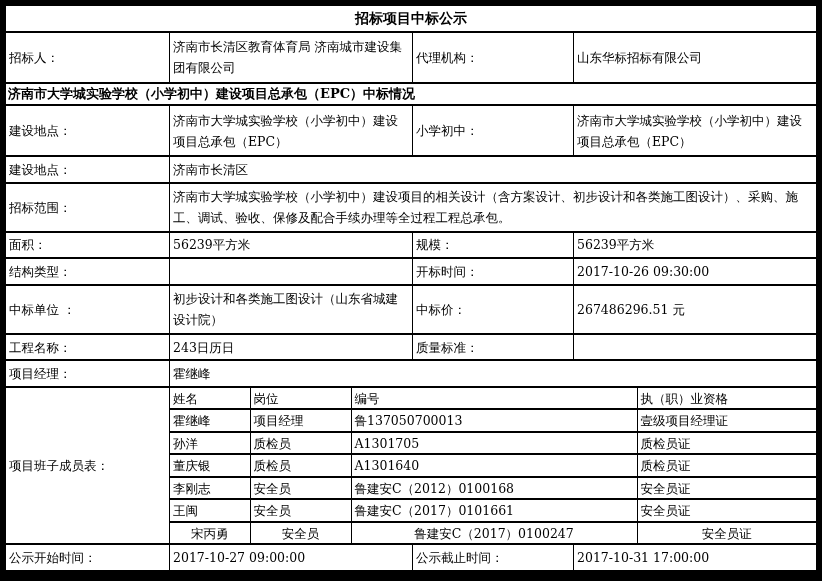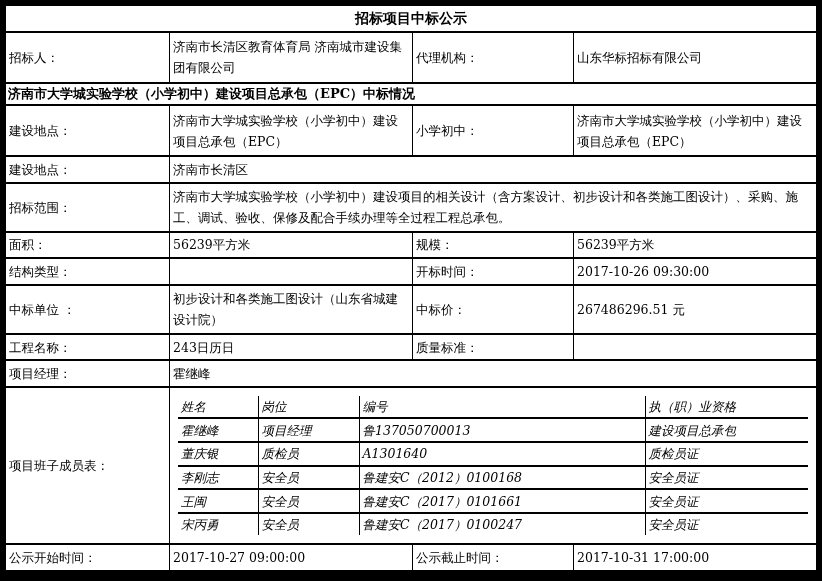--- a/index.html
+++ b/index.html
@@ -25,37 +25,37 @@
     line-height:21px;
     overflow:hidden;
     word-break:break-all;
   }
   tr.title-row td{
     font-weight:bold;text-align:center;font-size:14px;
   }
   tr.section-row td{
     font-weight:bold;padding-left:2px;font-size:13px;line-height:17px;margin-left:16px;
   }
-  td.subwrap{padding:8px !important;vertical-align:top;font-style:italic;}
+  td.subwrap{padding:0 !important;vertical-align:top;}
   table.sub{
     width:100%;height:100%;
     border-collapse:collapse;table-layout:fixed;
     font-size:12.5px;
   }
   table.sub td{
     border:0;
     border-right:1px solid #000;
     border-bottom:2px solid #000;
     padding:0 3px;
     line-height:19px;
     vertical-align:middle;
     overflow:hidden;word-break:break-all;
   }
   table.sub td:last-child{border-right:0;}
-  table.sub tr:last-child td{border-bottom:0;}
+  table.sub tr:last-child td{border-bottom:0;text-align:center;}
   .rh24{height:24px}.rh43{height:43px}.rh48{height:48px}.rh19{height:19px}
   .rh20{height:20px}.rh22{height:22px}.rh45{height:45px}.rh21{height:21px}
   .rh148{height:148px}
 </style>
 </head>
 <body>
 
 <div class="frame">
   <div class="doc">
     <table class="main">
@@ -147,21 +147,27 @@
                   <tr>
               <td>姓名</td>
               <td>岗位</td>
               <td>编号</td>
               <td>执（职）业资格</td>
             </tr>
             <tr>
               <td>霍继峰</td>
               <td>项目经理</td>
               <td>鲁137050700013</td>
-              <td>建设项目总承包</td>
+              <td>壹级项目经理证</td>
+            </tr>
+            <tr>
+              <td>孙洋</td>
+              <td>质检员</td>
+              <td>A1301705</td>
+              <td>质检员证</td>
             </tr>
             <tr>
               <td>董庆银</td>
               <td>质检员</td>
               <td>A1301640</td>
               <td>质检员证</td>
             </tr>
             <tr>
               <td>李刚志</td>
               <td>安全员</td>

